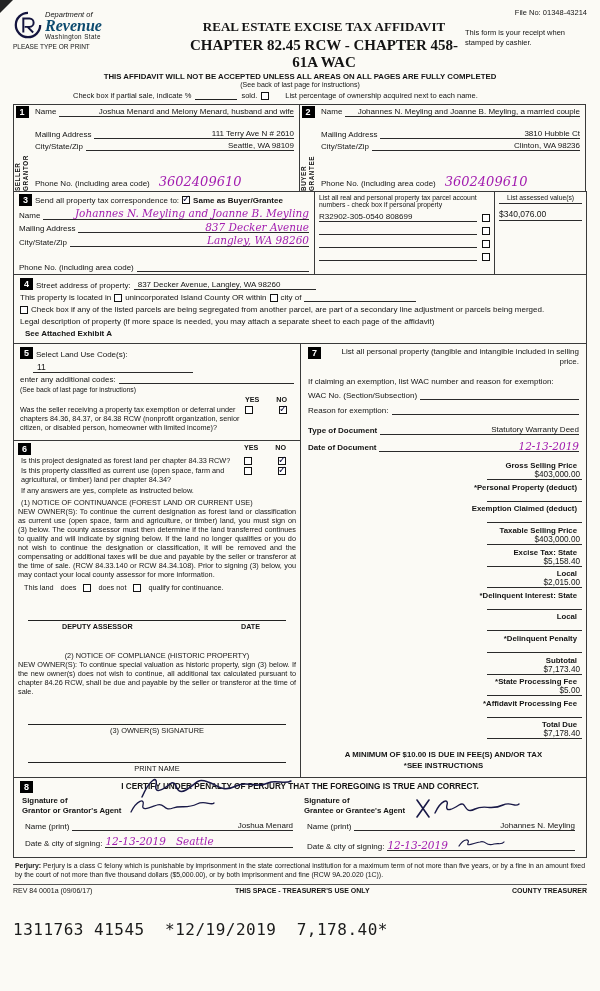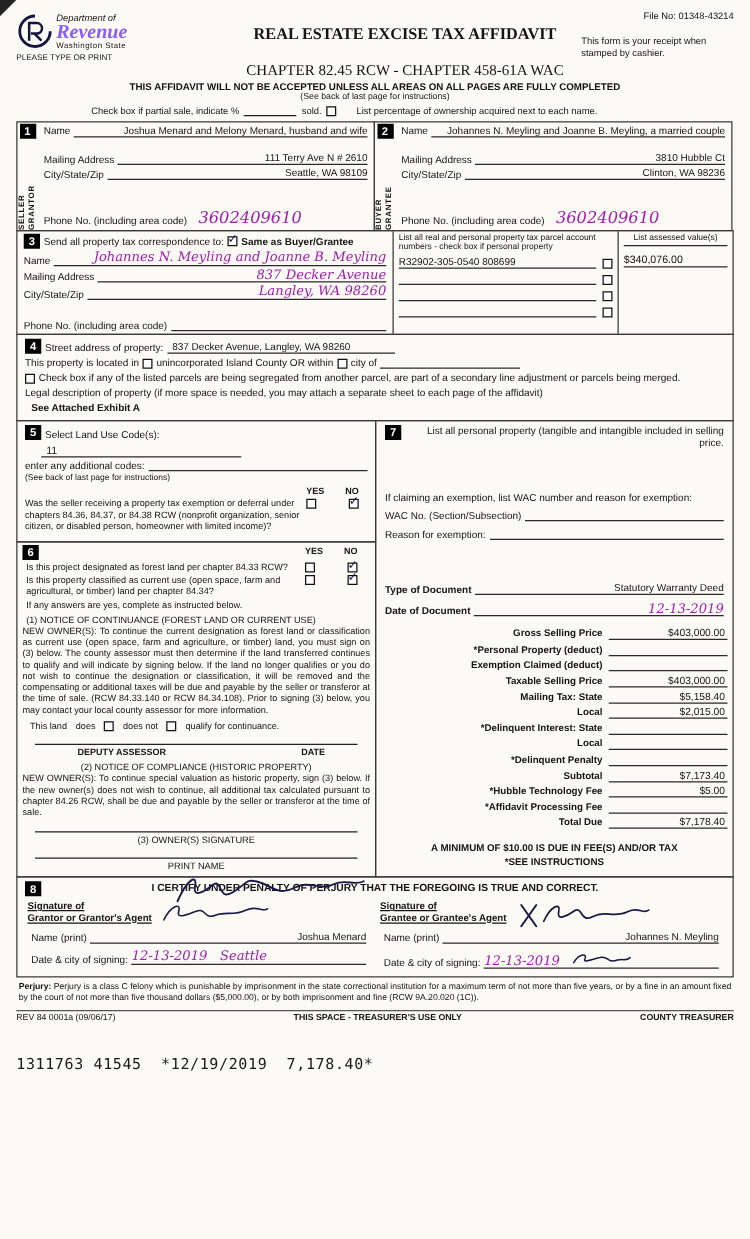--- a/index.html
+++ b/index.html
@@ -17,26 +17,26 @@
   .sq{display:inline-flex;align-items:center;justify-content:center;width:13px;height:12px;background:#000;color:#fff;font-weight:bold;font-size:9px;flex:0 0 auto;}
   .cb{display:inline-block;width:8px;height:8px;border:1px solid #111;background:#fff;position:relative;flex:0 0 auto;vertical-align:-1px;}
   .cb.ck::after{content:"\2713";position:absolute;left:-1px;top:-4px;font-size:10px;font-weight:bold;color:#10103e;}
   .fr{display:flex;align-items:flex-end;gap:3px;padding:1px 3px;text-align:right;}
   .box{border:1px solid #3a3a3a;}
   
   .hdr{display:flex;}
   .hdr-l{width:170px;}
   .logo{display:flex;align-items:center;gap:2px;padding-top:4px;}
   .logo-txt .lt1{font-size:7.5px;font-style:italic;}
-  .logo-txt .lt2{font-family:"Liberation Serif",serif;font-style:italic;font-weight:bold;font-size:16px;color:#8b5cf6;line-height:.85;}
+  .logo-txt .lt2{font-family:"Liberation Serif",serif;font-style:italic;font-weight:bold;font-size:16px;color:#0c4a6e;line-height:.85;}
   .logo-txt .lt3{font-size:6.3px;letter-spacing:.4px;}
   .please{font-size:6.5px;margin-top:3px;}
   .hdr-c{flex:1;text-align:center;padding-top:13px;}
   .title{font-family:"Liberation Serif",serif;font-weight:bold;font-size:13px;}
-  .subtitle{font-family:"Liberation Serif",serif;font-weight:normal;font-size:12px;margin-top:14px;}
+  .subtitle{font-family:"Liberation Serif",serif;font-weight:bold;font-size:15px;margin-top:2px;}
   .hdr-r{width:122px;padding-top:2px;}
   .fileno{font-size:7.5px;text-align:right;margin-bottom:11px;}
   .receipt{font-size:7.5px;line-height:1.3;}
   .warning{text-align:center;font-weight:bold;font-size:7.8px;margin-top:1px;}
   .seeback{text-align:center;font-size:7px;}
   .partial{display:flex;align-items:flex-end;gap:4px;font-size:7.5px;padding:3px 0 3px 60px;}
   .blank40{width:42px;border-bottom:1px solid #222;height:8px;}
   .right-note{margin-left:12px;}
   
   .sec12{display:flex;margin-top:1px;}
@@ -77,38 +77,38 @@
   .landline{display:flex;gap:7px;align-items:flex-end;margin-top:4px;padding-left:6px;}
   .gap6{flex:1 1 0;min-height:3px;}
   .sigline{border-bottom:1px solid #222;height:8px;margin:0 10px;}
   .deprow{display:flex;justify-content:space-between;padding:1px 36px 0 44px;font-size:7.2px;font-weight:bold;}
   .s6lab{font-size:7.4px;margin-top:1px;}
   
   .sec7{flex:1;padding:2px 4px 6px;display:flex;flex-direction:column;}
   .flexsp{flex:1 1 auto;min-height:8px;}
   .doclbl{font-weight:bold;}
   .fees{margin-top:8px;}
-  .fee-row{display:flex;justify-content:flex-end;align-items:flex-start;margin-bottom:2.6px;}
+  .fee-row{display:flex;justify-content:flex-end;align-items:flex-end;margin-bottom:2.6px;flex-direction:column;}
   .fee-label{font-size:7.8px;font-weight:bold;padding-right:5px;}
   .fee-value{width:95px;border-bottom:1px solid #2a2a2a;text-align:right;font-size:8.2px;min-height:10px;padding-right:2px;flex:0 0 auto;}
   .minnote{text-align:center;font-weight:bold;font-size:7.8px;margin-top:8px;line-height:1.35;}
   
   .sec8{margin-top:-1px;padding:3px 4px 5px;position:relative;}
   .certrow{position:relative;text-align:center;padding:1px 0 2px;}
   .certrow .sq{position:absolute;left:2px;top:0;}
   .certify{font-size:8.2px;}
   .sig-overlay{position:absolute;left:118px;top:-9px;pointer-events:none;}
   .sigcols{display:flex;margin-top:3px;}
   .sigcol{width:50%;padding:0 4px;display:flex;flex-direction:column;}
   .siglbl-row{display:flex;align-items:flex-start;gap:6px;min-height:24px;}
-  .siglbl{font-weight:bold;font-size:7.8px;line-height:1.25;text-decoration:underline;}
+  .siglbl{font-weight:bold;font-size:7.8px;line-height:1.25;}
   
   .perjury{font-size:6.9px;line-height:1.3;margin-top:4px;padding:0 2px;text-align:justify;}
   .footrow{display:flex;justify-content:space-between;align-items:flex-start;border-top:1px solid #555;margin-top:4px;padding-top:2px;font-size:7px;}
-  .stamp{font-family:"DejaVu Sans Mono",monospace;font-size:12px;letter-spacing:.5px;margin-top:26px;color:#1a1a1a;white-space:pre;}
+  .stamp{font-family:"DejaVu Sans Mono",monospace;font-size:16px;letter-spacing:.5px;margin-top:26px;color:#1a1a1a;white-space:pre;}
   .sigsvg{flex:0 0 auto;}
 </style>
 </head>
 <body>
 
 <div class="page">
   <div class="corner-artifact"></div>
 
   <div class="hdr">
     <div class="hdr-l">
@@ -397,21 +397,21 @@
             </div>
           <div class="fee-row">
               <span class="fee-label">Exemption Claimed (deduct)</span>
               <span class="fee-value"></span>
             </div>
           <div class="fee-row">
               <span class="fee-label">Taxable Selling Price</span>
               <span class="fee-value">$403,000.00</span>
             </div>
           <div class="fee-row">
-              <span class="fee-label">Mailing Tax: State</span>
+              <span class="fee-label">Excise Tax: State</span>
               <span class="fee-value">$5,158.40</span>
             </div>
           <div class="fee-row">
               <span class="fee-label">Local</span>
               <span class="fee-value">$2,015.00</span>
             </div>
           <div class="fee-row">
               <span class="fee-label">*Delinquent Interest: State</span>
               <span class="fee-value"></span>
             </div>
@@ -421,21 +421,21 @@
             </div>
           <div class="fee-row">
               <span class="fee-label">*Delinquent Penalty</span>
               <span class="fee-value"></span>
             </div>
           <div class="fee-row">
               <span class="fee-label">Subtotal</span>
               <span class="fee-value">$7,173.40</span>
             </div>
           <div class="fee-row">
-              <span class="fee-label">*Hubble Technology Fee</span>
+              <span class="fee-label">*State Processing Fee</span>
               <span class="fee-value">$5.00</span>
             </div>
           <div class="fee-row">
               <span class="fee-label">*Affidavit Processing Fee</span>
               <span class="fee-value"></span>
             </div>
           <div class="fee-row">
               <span class="fee-label">Total Due</span>
               <span class="fee-value">$7,178.40</span>
             </div>

